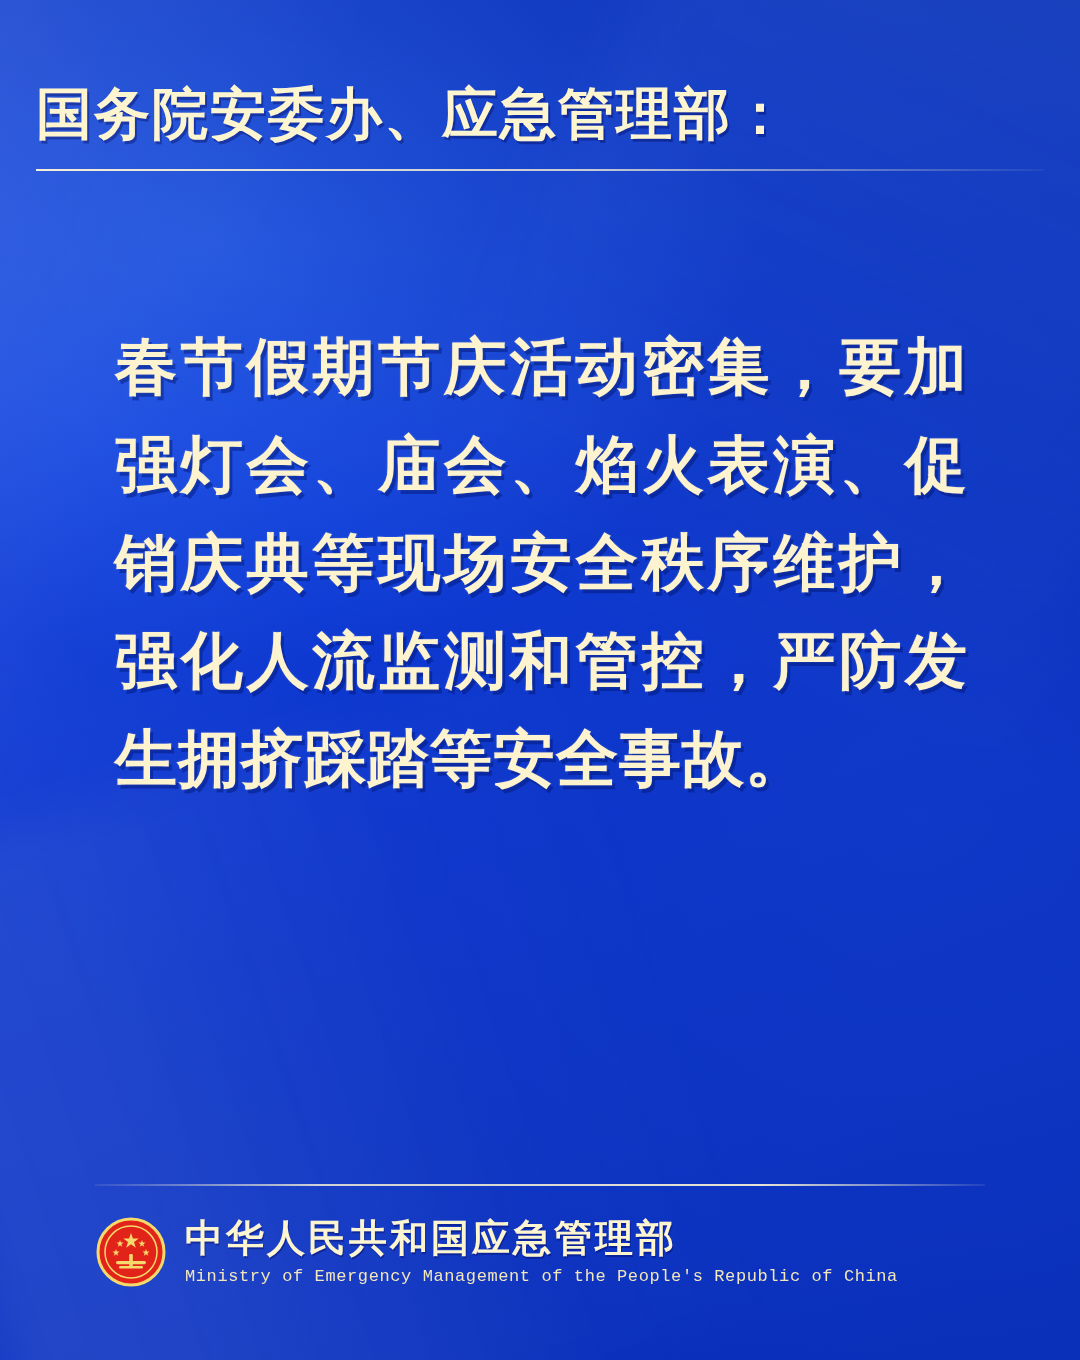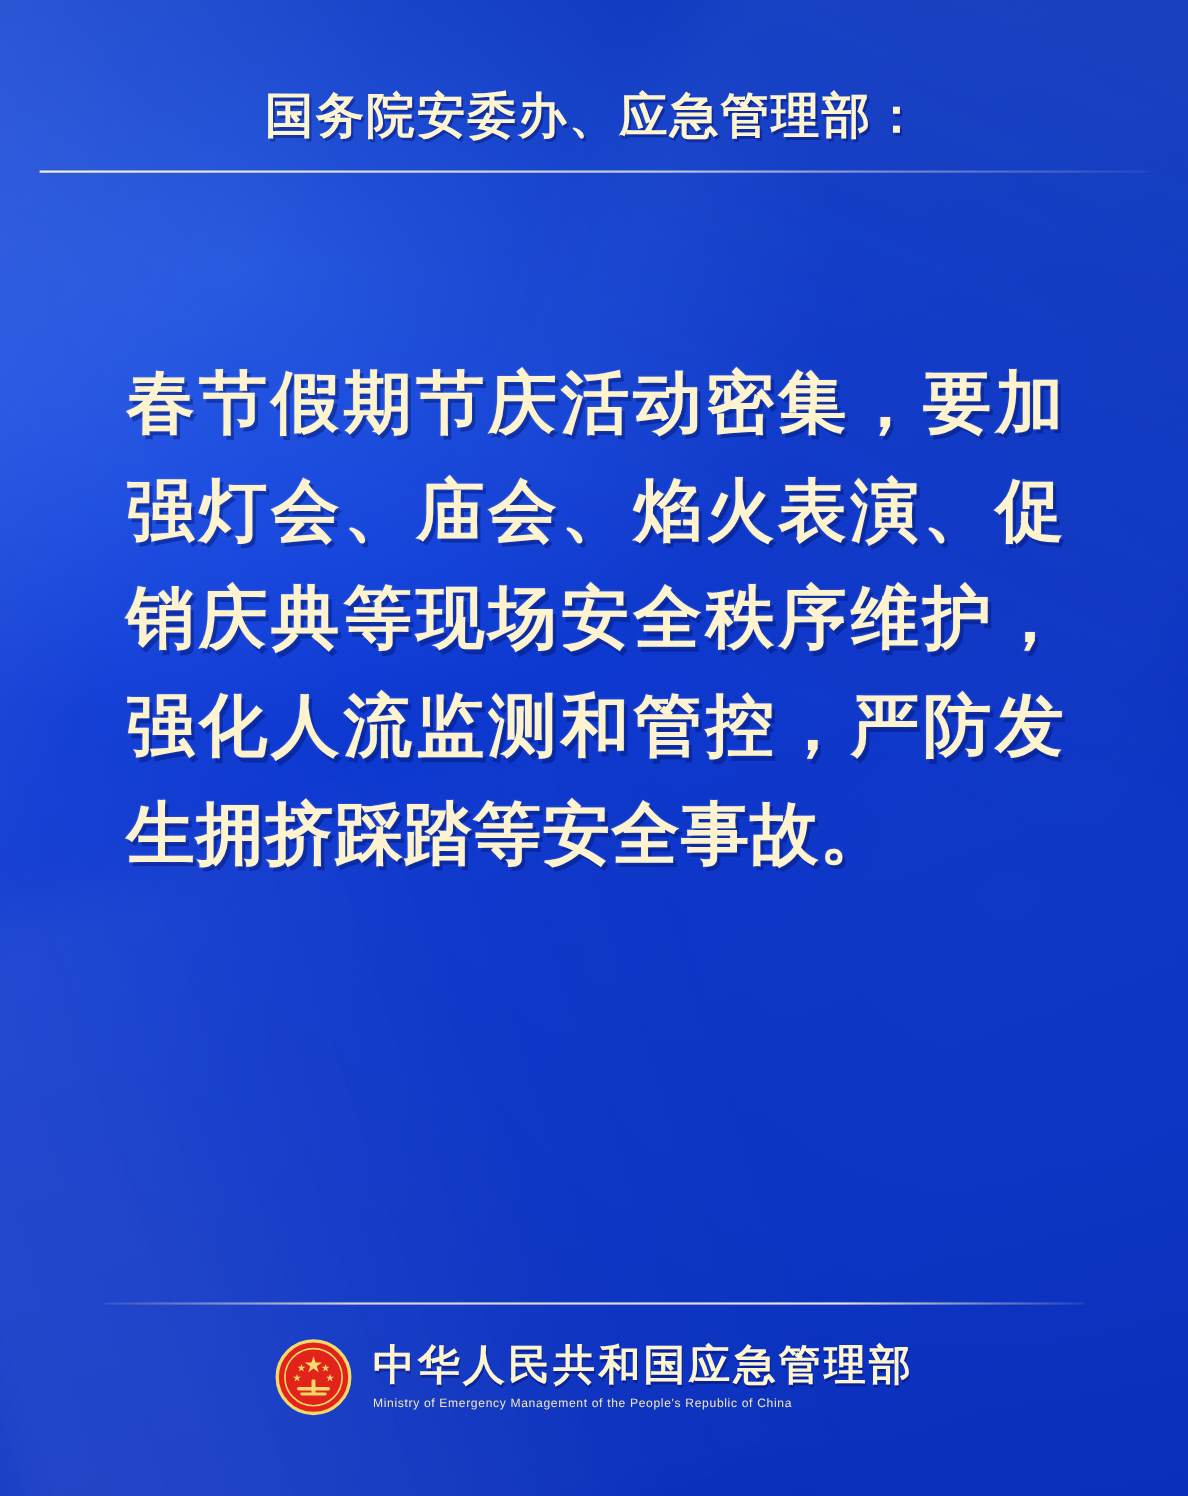--- a/index.html
+++ b/index.html
@@ -61,28 +61,27 @@
 
   .header {
     position: absolute;
     left: 0;
     right: 0;
     top: 80px;
     padding: 0 36px;
     box-sizing: border-box;
   }
   .header-title {
-    font-size: 44px;
+    font-size: 56px;
     line-height: 1.2;
     font-weight: 700;
     color: #fdf5d0;
     letter-spacing: 2px;
     text-shadow: 2px 3px 0 rgba(0,0,80,0.35);
     white-space: nowrap;
-    text-align: center;
   }
   .header-rule {
     margin-top: 22px;
     height: 2px;
     width: 100%;
     background: linear-gradient(90deg, rgba(255,247,214,0.95) 0%, rgba(255,247,214,0.75) 55%, rgba(255,247,214,0.05) 100%);
   }
 
   .body-text {
     position: absolute;
@@ -111,21 +110,21 @@
   }
   .footer-rule {
     height: 2px;
     width: 100%;
     background: linear-gradient(90deg, rgba(255,247,214,0.08) 0%, rgba(255,247,214,0.8) 25%, rgba(255,247,214,0.9) 75%, rgba(255,247,214,0.08) 100%);
     margin-bottom: 30px;
   }
   .brand {
     display: flex;
     align-items: center;
-    justify-content: center;
+    justify-content: flex-start;
     gap: 18px;
   }
 
   
   .emblem {
     position: relative;
     width: 72px;
     height: 72px;
     flex: 0 0 72px;
   }
@@ -140,26 +139,26 @@
     font-size: 38px;
     font-weight: 700;
     color: #fdf5d0;
     letter-spacing: 3px;
     line-height: 1.15;
     text-shadow: 1px 2px 0 rgba(0,0,80,0.35);
     white-space: nowrap;
   }
   .brand-en {
     margin-top: 6px;
-    font-size: 11px;
+    font-size: 17px;
     color: #f3e7bb;
     letter-spacing: 0.6px;
     line-height: 1.2;
     white-space: nowrap;
-    font-family: Liberation Sans, sans-serif;
+    font-family: Liberation Mono, monospace;
   }
 </style>
 </head>
 <body>
 
 <div class="poster">
   <div class="sheen"></div>
   <div class="sheen2"></div>
   <div class="sheen3"></div>
 

